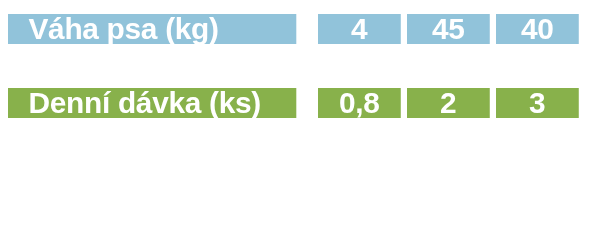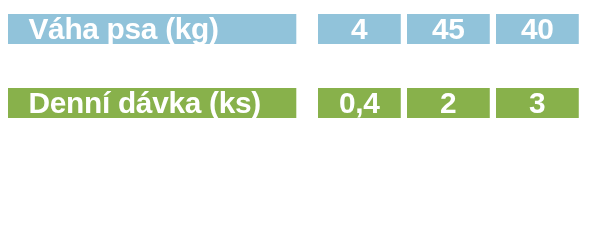--- a/index.html
+++ b/index.html
@@ -82,21 +82,21 @@
     <div class="cell cell-value">
         <span>40</span>
       </div>
   </div>
 
   <div class="row row-data">
     <div class="cell cell-label">
         <span>Denní dávka (ks)</span>
       </div>
     <div class="cell cell-value">
-        <span>0,4</span>
+        <span>0,8</span>
       </div>
     <div class="cell cell-value">
         <span>2</span>
       </div>
     <div class="cell cell-value">
         <span>3</span>
       </div>
   </div>
 
 </div>

